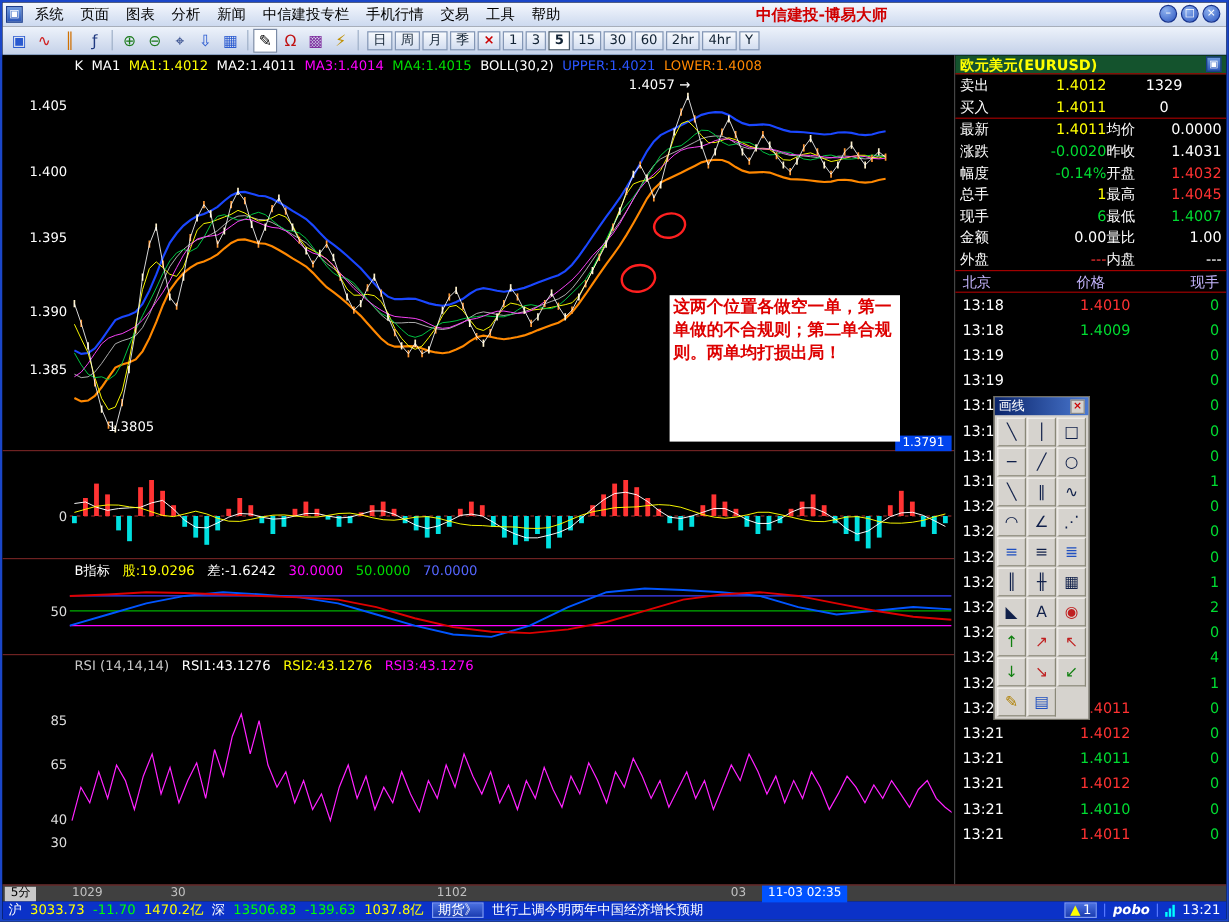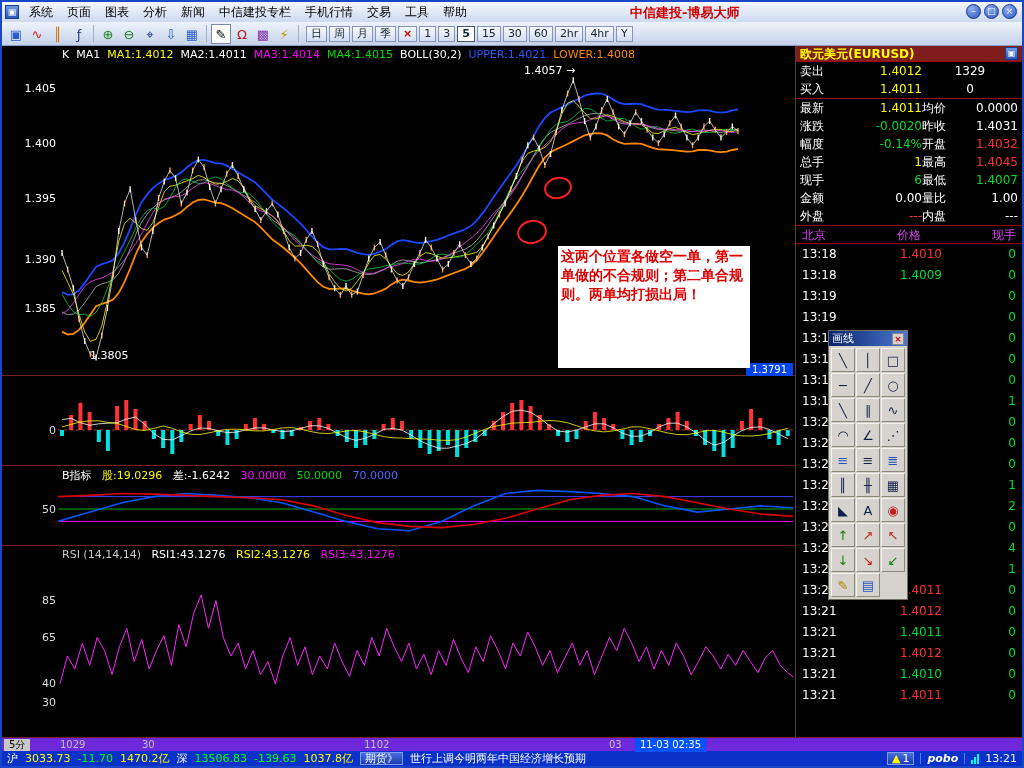--- a/index.html
+++ b/index.html
@@ -41,37 +41,37 @@
 .macd-panel{height:90px;flex:0 0 90px;}
 .b-panel{height:80px;flex:0 0 80px;}
 .rsi-panel{height:176px;flex:0 0 176px;border-bottom:none;}
 .panel-label{position:absolute;top:2px;left:60px;font-size:11px;white-space:nowrap;z-index:3;}
 .panel-label span{margin-right:7px;}
 .axis-num{position:absolute;left:28px;width:26px;text-align:right;color:#ddd;font-size:11px;z-index:2;}
 .lbl-dim{color:#c8c8c8}.lbl-w{color:#fff}.lbl-y{color:#ffff00}.lbl-c{color:#00e0e0}
 .lbl-m{color:#ff00ff}.lbl-g{color:#00dd00}.lbl-b{color:#5566ff}
 
 .quote-panel{width:227px;background:#000;border-left:1px solid #444;font-size:12px;position:relative;overflow:hidden;}
-.q-title{height:16px;color:#ffff00;font-weight:bold;font-size:12px;line-height:16px;padding:0 4px;border-bottom:1px solid #a00000;display:flex;justify-content:space-between;background:#7f1d1d;}
+.q-title{height:16px;color:#ffff00;font-weight:bold;font-size:12px;line-height:16px;padding:0 4px;border-bottom:1px solid #a00000;display:flex;justify-content:space-between;background:#14532d;}
 .q-title-btn{color:#fff;background:linear-gradient(#6f9be0,#2a55b8);border:1px solid #1a3c8c;width:13px;height:13px;font-size:8px;line-height:11px;text-align:center;margin-top:1px;}
 .q-row{display:grid;grid-template-columns:38px 84px 46px 1fr;height:18px;line-height:18px;padding:0 4px;color:#fff;}
 .q-row .v1{text-align:right;}
 .q-row .v2{text-align:right;}
 .q-sb{grid-template-columns:38px 84px 1fr;}
 .q-sb .qq{text-align:center;}
 .q-sep{border-top:1px solid #a00000;}
-.tick-header{display:grid;grid-template-columns:1fr 1fr 1fr;color:#d946ef;height:18px;line-height:18px;padding:0 6px;border-bottom:1px solid #a00000;gap:25px;}
+.tick-header{display:grid;grid-template-columns:1fr 1fr 1fr;color:#c4b5fd;height:18px;line-height:18px;padding:0 6px;border-bottom:1px solid #a00000;gap:25px;}
 .tick-header .h2{text-align:center;}
 .tick-header .h3{text-align:right;}
 .tick-row{display:grid;grid-template-columns:48px 92px 1fr;height:21px;line-height:21px;padding:0 6px;color:#fff;}
 .tick-row .tp{text-align:right;}
 .tick-row .tv{text-align:right;color:#00dc32;}
 .c-up{color:#ff3232}.c-dn{color:#00dc32}.c-y{color:#ffff00}.c-w{color:#fff}
 
-.time-axis{height:14px;background:#6d28d9;border-top:1px solid #6e2222;position:relative;color:#c0c0c0;font-size:10px;flex:0 0 14px;}
+.time-axis{height:14px;background:#404040;border-top:1px solid #6e2222;position:relative;color:#c0c0c0;font-size:10px;flex:0 0 14px;}
 .period-chip{position:absolute;left:2px;top:1px;background:#c8c8c8;color:#000;padding:0 5px;height:12px;line-height:12px;}
 .ta-label{position:absolute;top:1px;}
 .cursor-tag{position:absolute;left:633px;top:0;height:14px;background:#0052ff;color:#fff;padding:0 5px;line-height:14px;}
 
 .statusbar{height:15px;background:#0b32c8;color:#fff;font-size:11px;display:flex;align-items:center;padding:0 5px;gap:7px;flex:0 0 15px;white-space:nowrap;overflow:hidden;}
 .st-chip{background:linear-gradient(#4a6fe0,#1a3cb0);border:1px solid #7f9bef;padding:0 4px;height:13px;line-height:12px;}
 .st-right{margin-left:auto;display:flex;align-items:center;gap:6px;}
 .st-div{width:1px;height:11px;background:#5577ff;}
 .alert-tri{color:#ffff00;margin-right:2px;}
 .brand{font-weight:bold;font-style:italic;}

